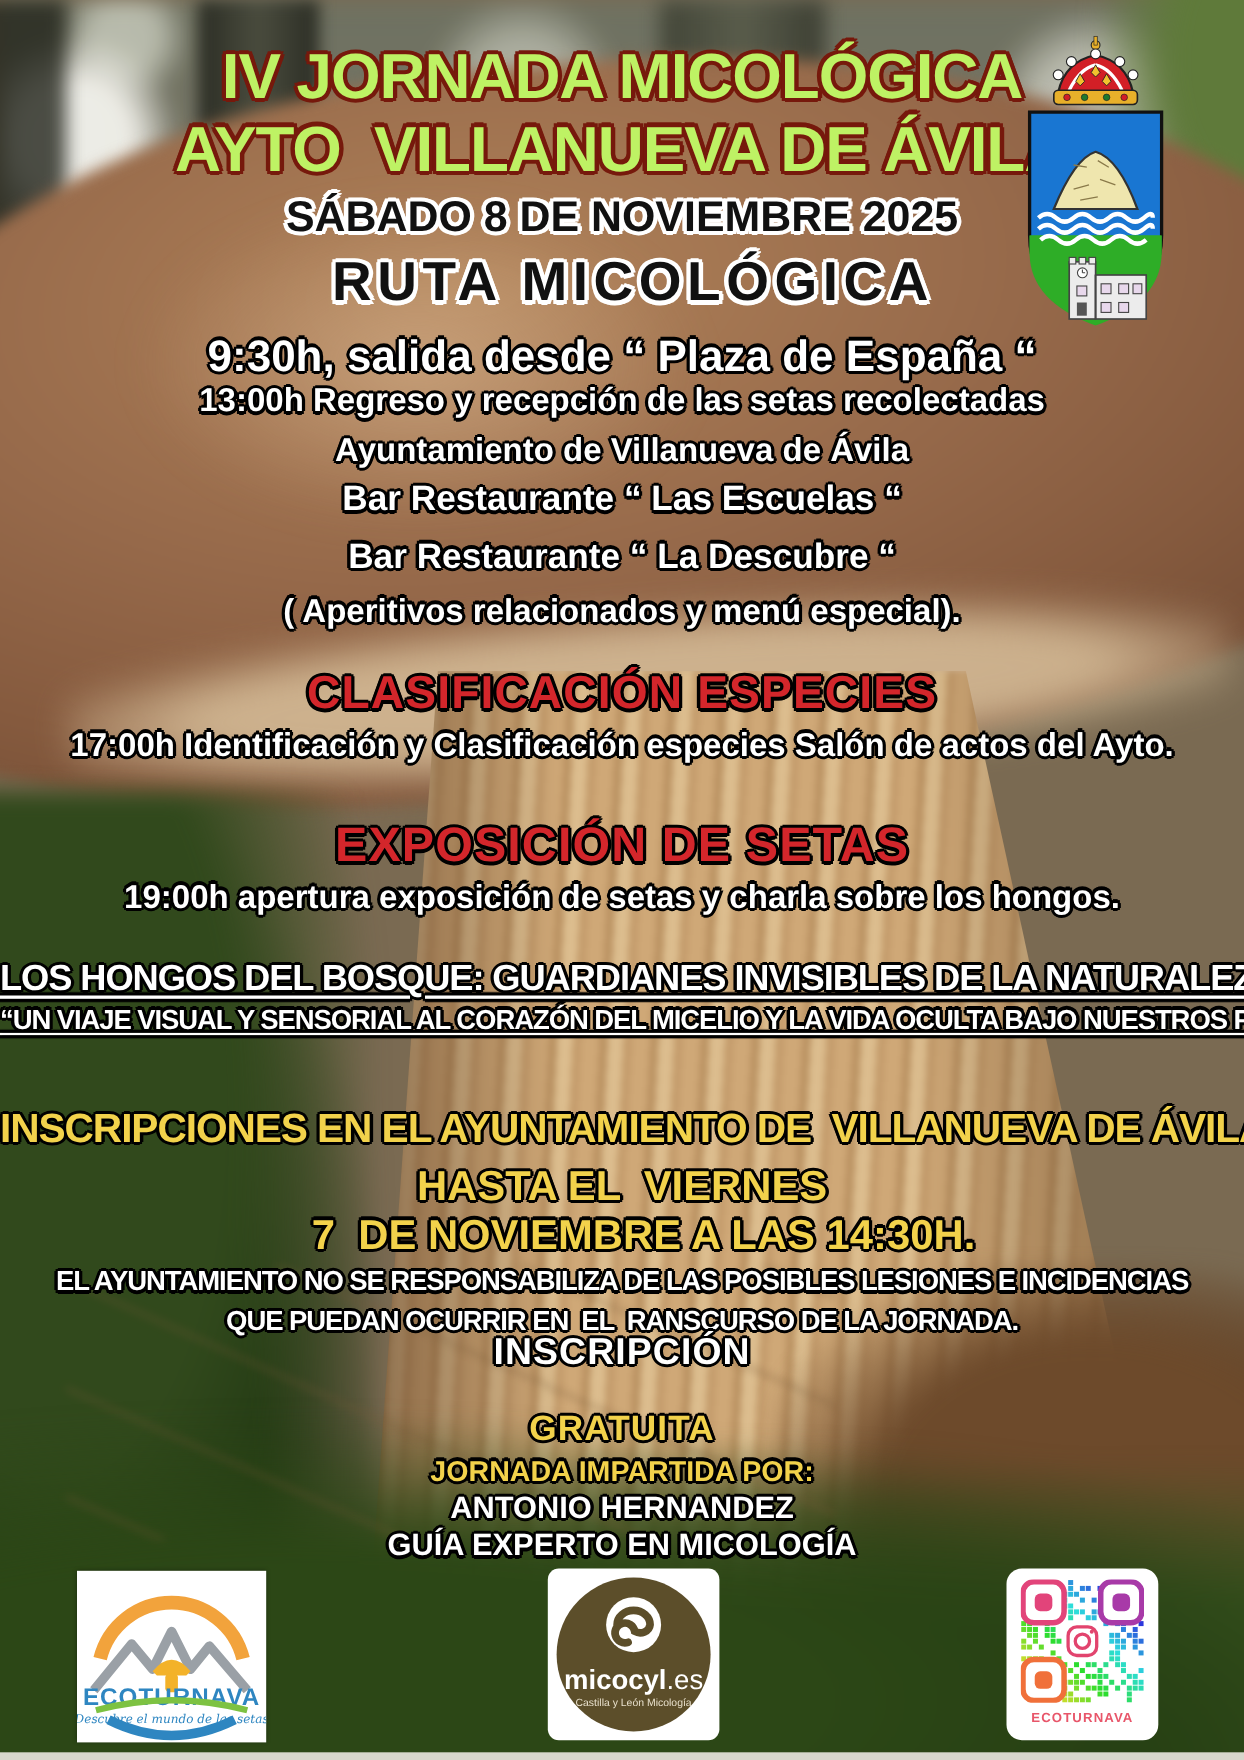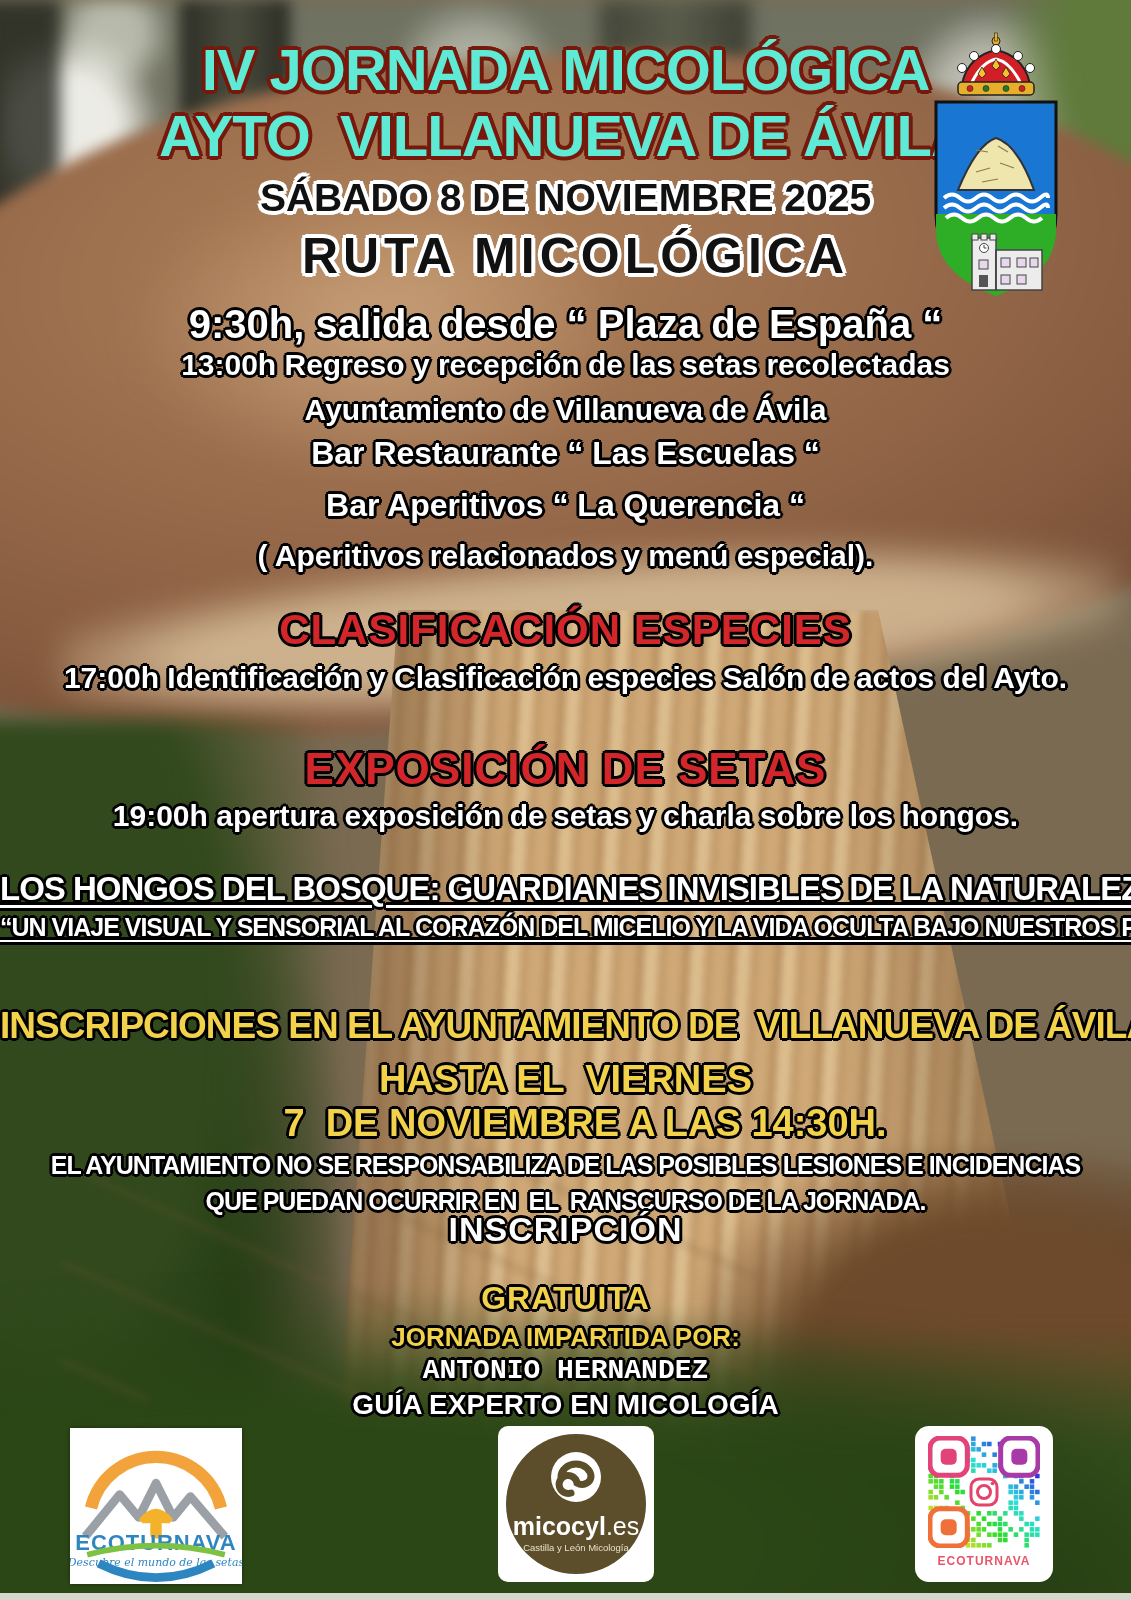--- a/index.html
+++ b/index.html
@@ -42,21 +42,21 @@
     background:radial-gradient(ellipse at 60% 50%, #6d4a2b 0 45%, transparent 78%), radial-gradient(ellipse at 85% 80%, #51351d 0 40%, transparent 70%); filter:blur(8px); }
   .twigs { left:60px; top:1150px; width:700px; height:250px;
     background:repeating-linear-gradient(24deg, transparent 0 34px, rgba(120,90,55,.5) 34px 38px, transparent 38px 90px); filter:blur(4px); opacity:.7; }
   .bottom-strip { left:0; top:1593px; width:1131px; height:7px; background:#d7d7cc; }
 
   
   .line { position:absolute; left:0; width:100%; text-align:center; font-weight:bold; white-space:pre; z-index:10; line-height:1.05; }
   .o-dark  { text-shadow:-3px -3px 0 #76190c,3px -3px 0 #76190c,-3px 3px 0 #76190c,3px 3px 0 #76190c,-4px 0 0 #76190c,4px 0 0 #76190c,0 -4px 0 #76190c,0 4px 0 #76190c; }
   .o-white { text-shadow:-3px -3px 0 #fff,3px -3px 0 #fff,-3px 3px 0 #fff,3px 3px 0 #fff,-4px 0 0 #fff,4px 0 0 #fff,0 -4px 0 #fff,0 4px 0 #fff; }
   .o-black { text-shadow:-2px -2px 0 #000,2px -2px 0 #000,-2px 2px 0 #000,2px 2px 0 #000,-3px 0 0 #000,3px 0 0 #000,0 -3px 0 #000,0 3px 0 #000; }
-  .yellow  { color:#5eead4; }
+  .yellow  { color:#bef264; }
   .infoyellow { color:#f2d24b; }
   .white { color:#fff; }
   .black { color:#111; }
   .red { color:#d3262b; }
   .orange { color:#d8603c; }
   .t1 { top:40px;  font-size:58px; letter-spacing:-1px; }
   .t2 { top:106px; font-size:58px; letter-spacing:-1px; }
   .date { top:178px; font-size:39px; }
   .ruta { top:230px; font-size:50px; letter-spacing:5px;padding-left:20px; }
   .s1 { top:303px; font-size:40px; }
@@ -73,21 +73,21 @@
   .viaje { top:914px; font-size:25px; letter-spacing:-1px; text-decoration:underline; text-decoration-thickness:2px; text-underline-offset:4px; }
   .solo { top:950px; font-size:44px; }
   .insc1 { top:1007px; font-size:37px; letter-spacing:-1px; }
   .insc2 { top:1060px; font-size:38px; }
   .insc3 { top:1104px; font-size:38px;padding-left:39px; }
   .disc1 { top:1152px; font-size:25px; letter-spacing:-1px; }
   .disc2 { top:1188px; font-size:25px; letter-spacing:-1px; }
   .ilabel { top:1212px; font-size:34px; letter-spacing:1px; }
   .gratis { top:1282px; font-size:32px; letter-spacing:1px; }
   .jornada { top:1324px; font-size:26px; }
-  .nombre { top:1356px; font-size:28px;font-family:Liberation Mono, monospace; }
+  .nombre { top:1356px; font-size:28px; }
   .guia { top:1390px; font-size:28px; }
 
   
   .shield-box { position:absolute; left:922px; top:32px; width:148px; height:270px; z-index:11; }
   .logo-eco { position:absolute; left:70px; top:1428px; width:172px; height:156px; background:#fff; z-index:11; box-shadow:0 0 4px rgba(0,0,0,.4); }
   .logo-mico { position:absolute; left:498px; top:1426px; width:156px; height:156px; background:#fff; border-radius:10px; z-index:11; display:flex; align-items:center; justify-content:center; }
   .qr-box { position:absolute; left:915px; top:1426px; width:138px; height:156px; background:#fff; border-radius:14px; z-index:11; display:flex; flex-direction:column; align-items:center; padding-top:10px; }
   .qr-caption { font-size:12px; font-weight:bold; color:#e8566a; letter-spacing:1px; margin-top:6px; font-family:"Liberation Sans",sans-serif; }
 </style>
 </head>
@@ -114,21 +114,21 @@
   </div>
 
   <div class="line t1 yellow o-dark">IV JORNADA MICOLÓGICA</div>
   <div class="line t2 yellow o-dark">AYTO  VILLANUEVA DE ÁVILA</div>
   <div class="line date black o-white">SÁBADO 8 DE NOVIEMBRE 2025</div>
   <div class="line ruta black o-white">RUTA MICOLÓGICA</div>
   <div class="line s1 white o-black">9:30h, salida desde “ Plaza de España “</div>
   <div class="line s2 white o-black">13:00h Regreso y recepción de las setas recolectadas</div>
   <div class="line s3 white o-black">Ayuntamiento de Villanueva de Ávila</div>
   <div class="line s4 white o-black">Bar Restaurante “ Las Escuelas “</div>
-  <div class="line s5 white o-black">Bar Aperitivos “ La Querencia “</div>
+  <div class="line s5 white o-black">Bar Restaurante “ La Descubre “</div>
   <div class="line s6 white o-black">( Aperitivos relacionados y menú especial).</div>
   <div class="line clasif red o-black">CLASIFICACIÓN ESPECIES</div>
   <div class="line s7 white o-black">17:00h Identificación y Clasificación especies Salón de actos del Ayto.</div>
   <div class="line expo red o-black">EXPOSICIÓN DE SETAS</div>
   <div class="line s8 white o-black">19:00h apertura exposición de setas y charla sobre los hongos.</div>
   <div class="line hongos white o-black">LOS HONGOS DEL BOSQUE: GUARDIANES INVISIBLES DE LA NATURALEZA</div>
   <div class="line viaje white o-black">“UN VIAJE VISUAL Y SENSORIAL AL CORAZÓN DEL MICELIO Y LA VIDA OCULTA BAJO NUESTROS PIES”</div>
   <div class="line insc1 infoyellow o-black">INSCRIPCIONES EN EL AYUNTAMIENTO DE  VILLANUEVA DE ÁVILA</div>
   <div class="line insc2 infoyellow o-black">HASTA EL  VIERNES</div>
   <div class="line insc3 infoyellow o-black">7  DE NOVIEMBRE A LAS 14:30H.</div>

